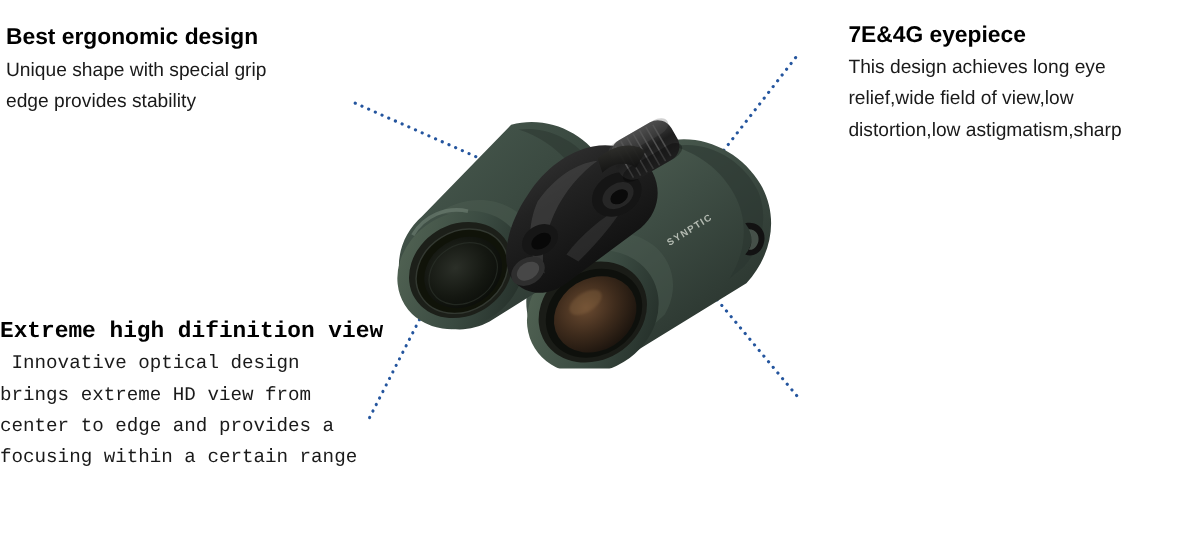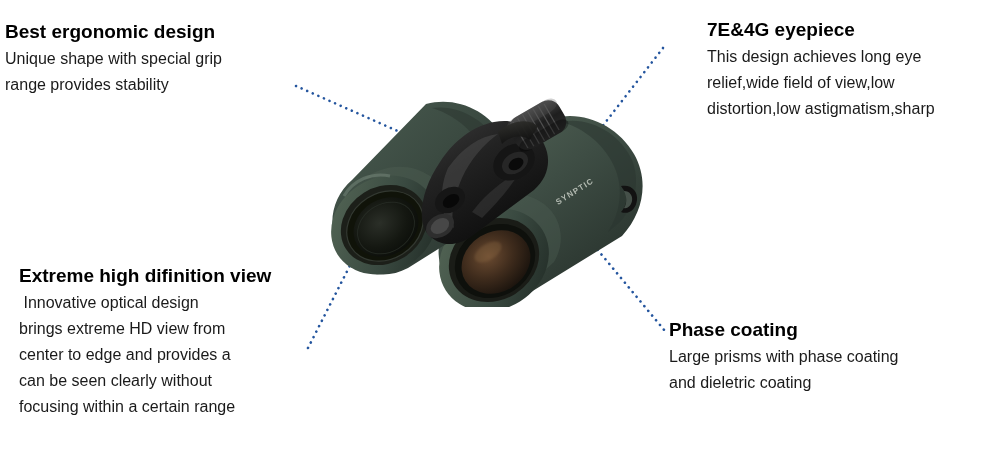--- a/index.html
+++ b/index.html
@@ -34,21 +34,21 @@
     font-size: 16px;
     font-weight: normal;
     color: #1a1a1a;
     line-height: 26px;
     margin: 0;
   }
   .callout-body .ln { display: block; white-space: pre; }
 
   #callout-ergonomic { left: 5px; top: 20px; width: 330px; }
   #callout-eyepiece  { left: 707px; top: 18px; width: 320px; }
-  #callout-hd        { left: 19px;  top: 264px; width: 330px; }
+  #callout-hd        { left: 0;  top: 264px; width: 330px; font-family: Liberation Mono, monospace; }
   #callout-phase     { left: 669px; top: 318px; width: 325px; }
 
   
   .connector { position: absolute; left: 0; top: 0; width: 994px; height: 466px; pointer-events: none; }
 
   
   #product {
     position: absolute;
     left: 322px;
     top: 92px;
@@ -230,45 +230,37 @@
         <path d="M 176 40 C 190 28, 206 26, 216 34 L 208 48
                  C 200 42, 188 44, 180 52 Z" fill="url(#gEyecup)" opacity="0.95"></path>
       </g>
     </svg>
   </div>
 
   <div class="callout" id="callout-ergonomic">
     <p class="callout-heading">Best ergonomic design</p>
     <p class="callout-body">
       <span class="ln">Unique shape with special grip</span>
-      <span class="ln">range provides stability</span>
+      <span class="ln">edge provides stability</span>
     </p>
   </div>
 
   <div class="callout" id="callout-eyepiece">
     <p class="callout-heading">7E&amp;4G eyepiece</p>
     <p class="callout-body">
       <span class="ln">This design achieves long eye</span>
       <span class="ln">relief,wide field of view,low</span>
       <span class="ln">distortion,low astigmatism,sharp</span>
     </p>
   </div>
 
   <div class="callout" id="callout-hd">
     <p class="callout-heading">Extreme high difinition view</p>
     <p class="callout-body">
       <span class="ln"> Innovative optical design</span>
       <span class="ln">brings extreme HD view from</span>
       <span class="ln">center to edge and provides a</span>
-      <span class="ln">can be seen clearly without</span>
       <span class="ln">focusing within a certain range</span>
     </p>
   </div>
 
-  <div class="callout" id="callout-phase">
-    <p class="callout-heading">Phase coating</p>
-    <p class="callout-body">
-      <span class="ln">Large prisms with phase coating</span>
-      <span class="ln">and dieletric coating</span>
-    </p>
-  </div>
 
 </div>
 
 </body></html>

